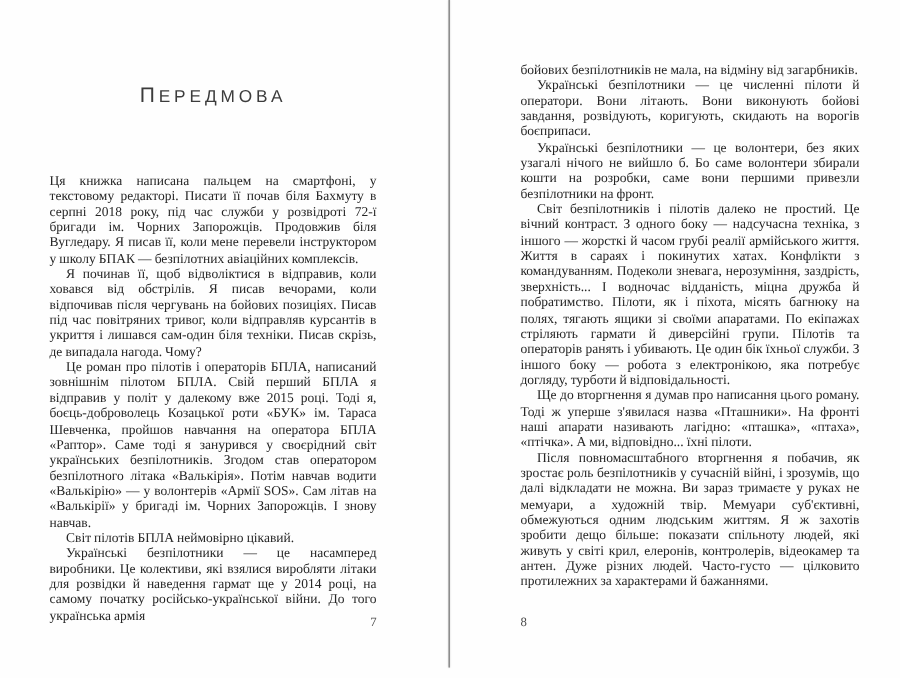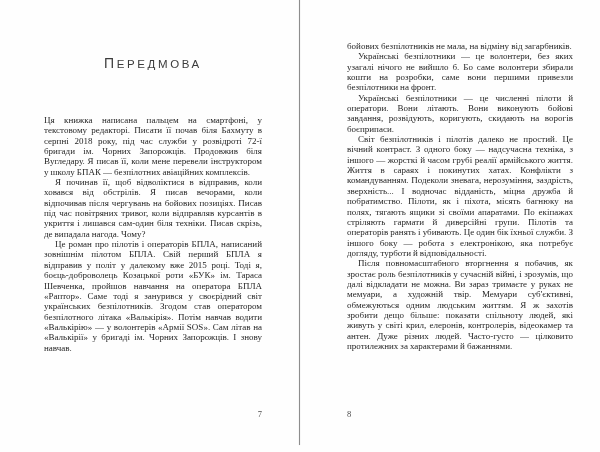--- a/index.html
+++ b/index.html
@@ -22,21 +22,21 @@
     width: 1px;
     height: 445px;
     background: #8d8d8d;
     box-shadow: 0 0 1px #b5b5b5;
   }
   .page {
     position: absolute;
     top: 0;
     height: 452px;
   }
-  .page.left  { left: 44px;  width: 218px; }
+  .page.left  { left: 33px;  width: 218px; }
   .page.right { left: 347px; width: 226px; }
 
   .chapter-heading {
     position: absolute;
     top: 55px;
     left: 0;
     width: 100%;
     text-align: center;
     font-family: "Liberation Sans", "DejaVu Sans", sans-serif;
     font-size: 11.5px;
@@ -81,30 +81,33 @@
 <body>
 
 <div class="spread">
 
   <div class="page left">
     <div class="chapter-heading">Передмова</div>
     <div class="body-text">
       <p class="flush">Ця книжка написана пальцем на смартфоні, у текстовому редакторі. Писати її почав біля Бахмуту в серпні 2018 року, під час служби у розвідроті 72-ї бригади ім. Чорних Запорожців. Продовжив біля Вугледару. Я писав її, коли мене перевели інструктором у школу БПАК — безпілотних авіаційних комплексів.</p>
       <p>Я починав її, щоб відволіктися в відправив, коли ховався від обстрілів. Я писав вечорами, коли відпочивав після чергувань на бойових позиціях. Писав під час повітряних тривог, коли відправляв курсантів в укриття і лишався сам-один біля техніки. Писав скрізь, де випадала нагода. Чому?</p>
       <p>Це роман про пілотів і операторів БПЛА, написаний зовнішнім пілотом БПЛА. Свій перший БПЛА я відправив у політ у далекому вже 2015 році. Тоді я, боєць-доброволець Козацької роти «БУК» ім. Тараса Шевченка, пройшов навчання на оператора БПЛА «Раптор». Саме тоді я занурився у своєрідний світ українських безпілотників. Згодом став оператором безпілотного літака «Валькірія». Потім навчав водити «Валькірію» — у волонтерів «Армії SOS». Сам літав на «Валькірії» у бригаді ім. Чорних Запорожців. І знову навчав.</p>
+      <p>Світ пілотів БПЛА неймовірно цікавий.</p>
+      <p>Українські безпілотники — це насамперед виробники. Це колективи, які взялися виробляти літаки для розвідки й наведення гармат ще у 2014 році, на самому початку російсько-української війни. До того українська армія</p>
     </div>
     <div class="folio">7</div>
   </div>
 
   <div class="divider"></div>
 
   <div class="page right">
     <div class="body-text">
       <p class="flush">бойових безпілотників не мала, на відміну від загарбників.</p>
+      <p>Українські безпілотники — це численні пілоти й оператори. Вони літають. Вони виконують бойові завдання, розвідують, коригують, скидають на ворогів боєприпаси.</p>
       <p>Українські безпілотники — це волонтери, без яких узагалі нічого не вийшло б. Бо саме волонтери збирали кошти на розробки, саме вони першими привезли безпілотники на фронт.</p>
-      <p>Українські безпілотники — це численні пілоти й оператори. Вони літають. Вони виконують бойові завдання, розвідують, коригують, скидають на ворогів боєприпаси.</p>
       <p>Світ безпілотників і пілотів далеко не простий. Це вічний контраст. З одного боку — надсучасна техніка, з іншого — жорсткі й часом грубі реалії армійського життя. Життя в сараях і покинутих хатах. Конфлікти з командуванням. Подеколи зневага, нерозуміння, заздрість, зверхність... І водночас відданість, міцна дружба й побратимство. Пілоти, як і піхота, місять багнюку на полях, тягають ящики зі своїми апаратами. По екіпажах стріляють гармати й диверсійні групи. Пілотів та операторів ранять і убивають. Це один бік їхньої служби. З іншого боку — робота з електронікою, яка потребує догляду, турботи й відповідальності.</p>
+      <p>Ще до вторгнення я думав про написання цього роману. Тоді ж уперше з'явилася назва «Пташники». На фронті наші апарати називають лагідно: «пташка», «птаха», «птічка». А ми, відповідно... їхні пілоти.</p>
       <p>Після повномасштабного вторгнення я побачив, як зростає роль безпілотників у сучасній війні, і зрозумів, що далі відкладати не можна. Ви зараз тримаєте у руках не мемуари, а художній твір. Мемуари суб'єктивні, обмежуються одним людським життям. Я ж захотів зробити дещо більше: показати спільноту людей, які живуть у світі крил, елеронів, контролерів, відеокамер та антен. Дуже різних людей. Часто-густо — цілковито протилежних за характерами й бажаннями.</p>
     </div>
     <div class="folio">8</div>
   </div>
 
 </div>
 
 </body></html>

